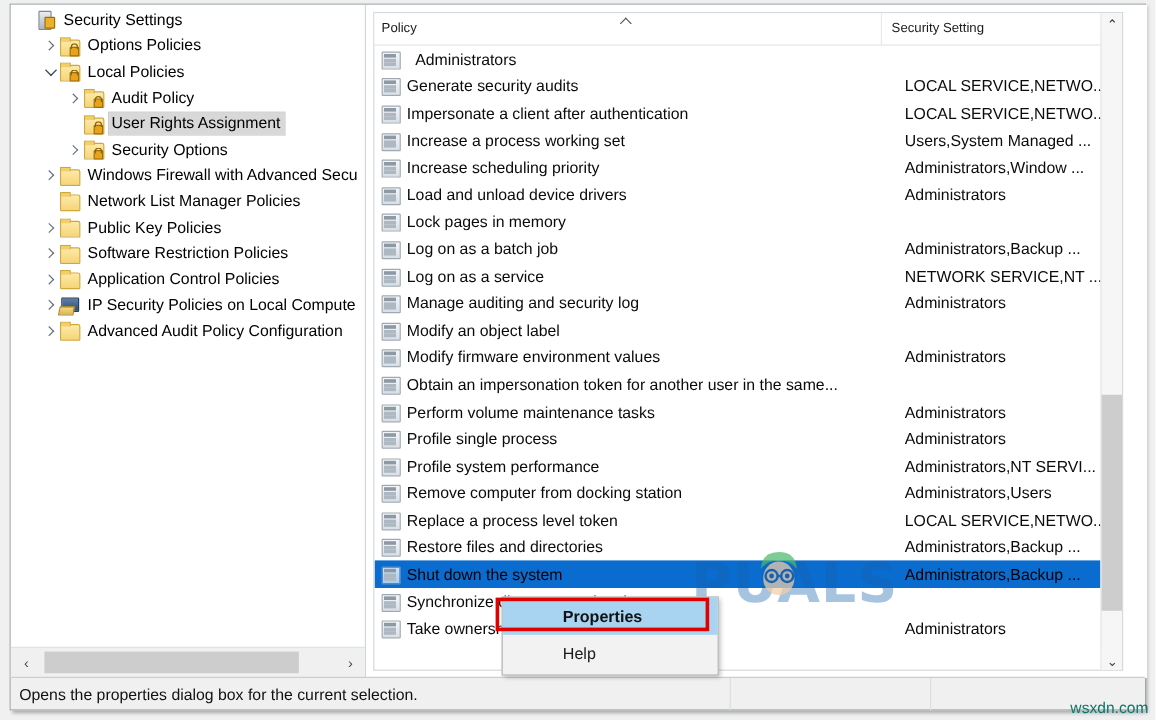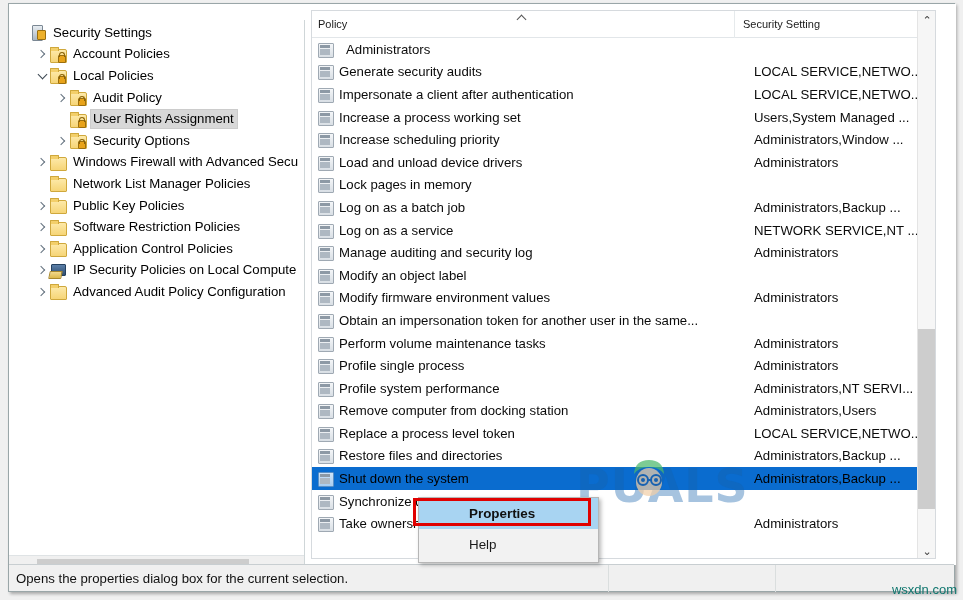--- a/index.html
+++ b/index.html
@@ -23,21 +23,21 @@
     left: 8px; top: 3px;
     width: 947px; height: 589px;
     background: #ffffff;
     border: 1px solid #9aa6a8;
     box-shadow: 2px 2px 3px rgba(0,0,0,0.30);
   }
 
   
   .tree-pane {
     position: absolute;
-    left: 0px; top: 16px;
+    left: 0px; top: 0px;
     width: 296px; height: 561px;
     background: #ffffff;
     border-right: 1px solid #cfd6d8;
     overflow: hidden;
   }
   .tree-inner {
     position: absolute;
     left: 0; top: 2px;
     width: 290px;
     height: 530px;
@@ -451,21 +451,21 @@
             <span class="chev none"></span>
             <span class="ticon root"></span>
             <span class="label-box">Security Settings</span>
           </div>
           <div class="tree-row">
             <span class="indent" style="width: 20px;"></span>
             <span class="chev collapsed"></span>
             <span class="ticon folder locked">
               <span class="badge"></span>
             </span>
-            <span class="label-box">Account Policies</span>
+            <span class="label-box">Options Policies</span>
           </div>
           <div class="tree-row">
             <span class="indent" style="width: 20px;"></span>
             <span class="chev expanded"></span>
             <span class="ticon folder locked">
               <span class="badge"></span>
             </span>
             <span class="label-box">Local Policies</span>
           </div>
           <div class="tree-row">

